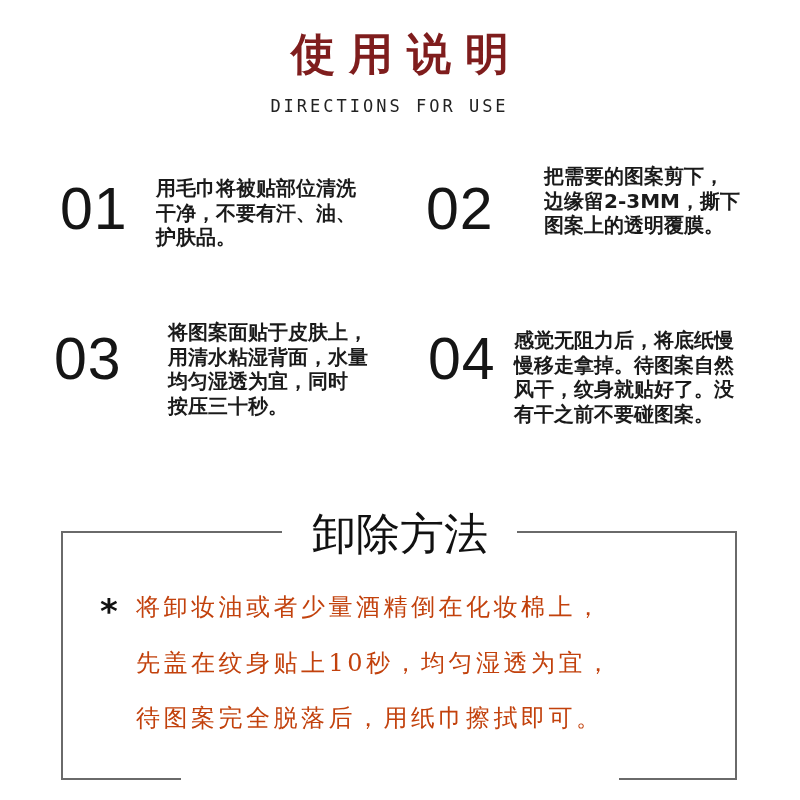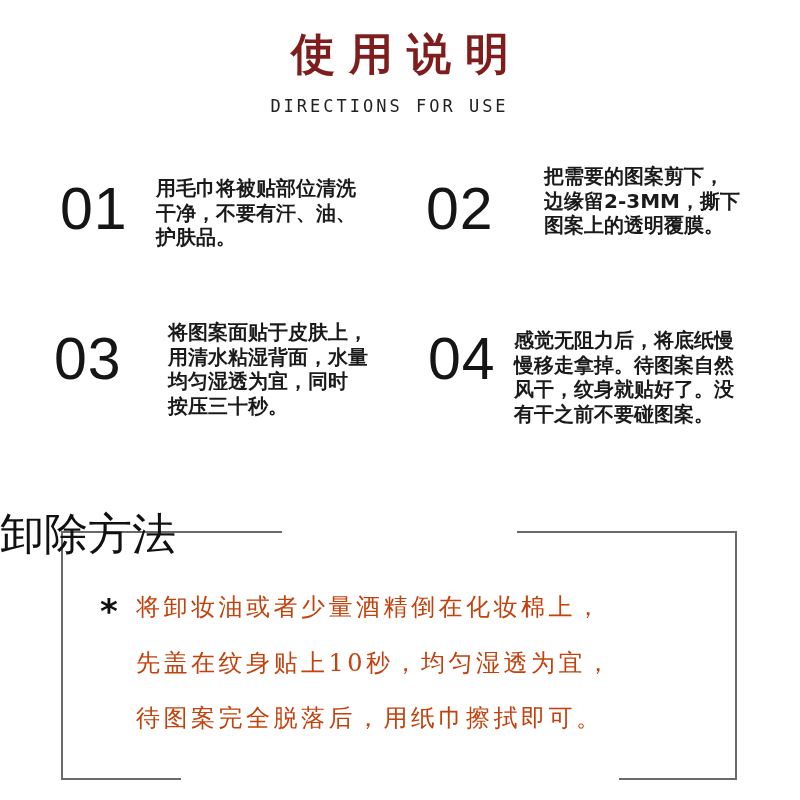--- a/index.html
+++ b/index.html
@@ -63,21 +63,21 @@
       font-weight: bold;
       line-height: 24.5px;
       color: #1a1a1a;
       white-space: pre;
     }
     .removal-title {
       position: absolute;
       left: 0;
       width: 800px;
       top: 508px;
-      text-align: left;
+      text-align: center;
       font-family: "DejaVu Sans", "Liberation Sans", sans-serif;
       font-size: 44px;
       line-height: 52px;
       color: #111111;
     }
     .box-line {
       position: absolute;
       background: #6a6a6a;
     }
     .removal-line {

